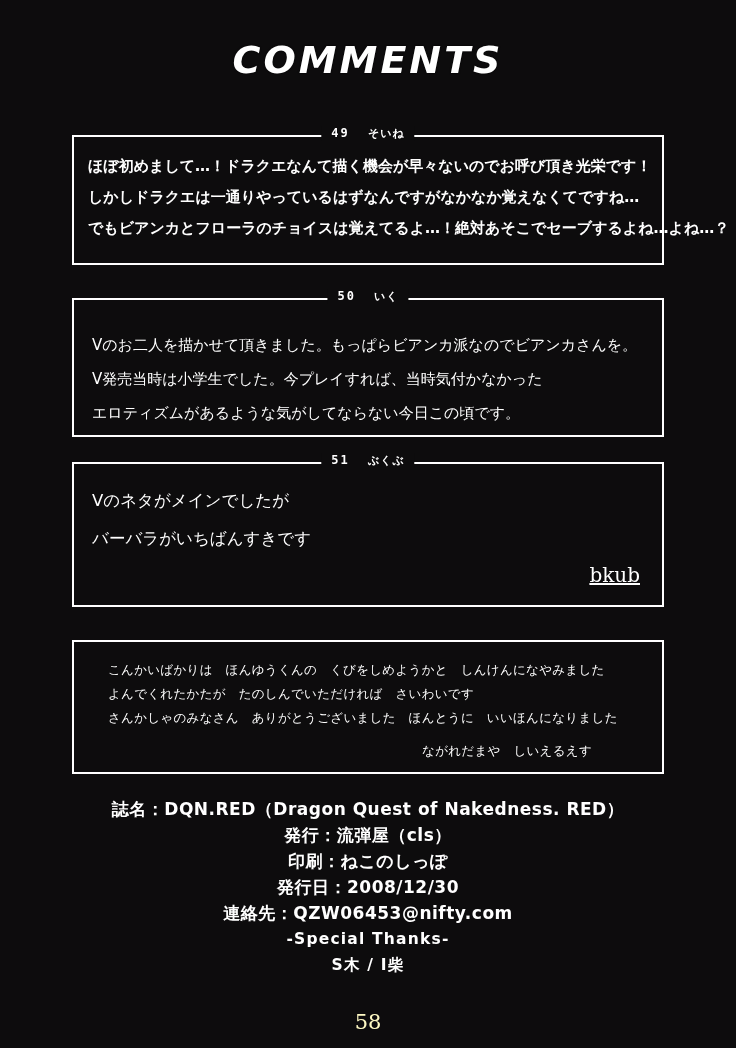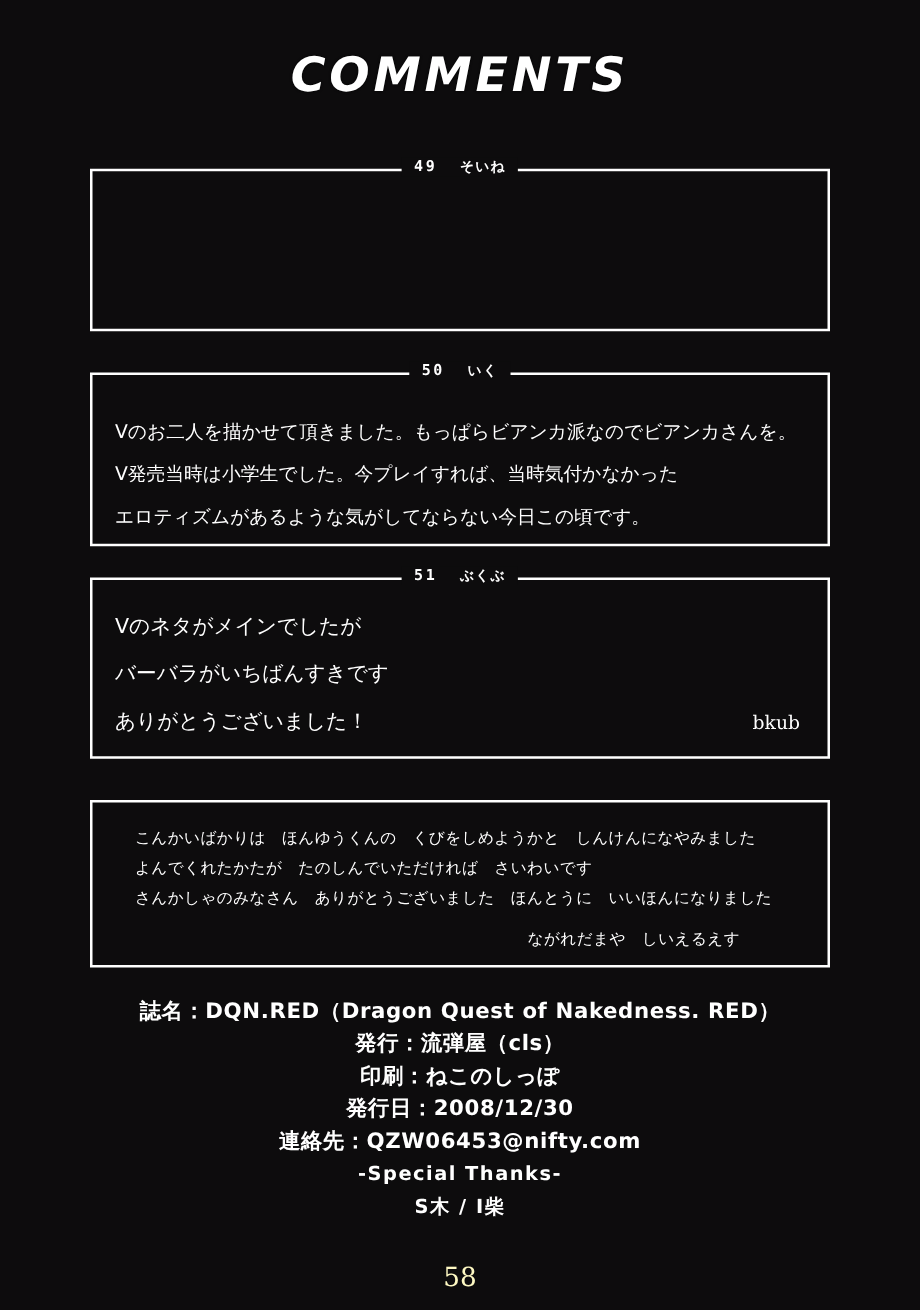--- a/index.html
+++ b/index.html
@@ -98,22 +98,23 @@
 
   
   #block51 { left: 72px; top: 462px; width: 592px; height: 145px; }
   #block51 .lines { left: 18px; top: 18px; }
   #block51 .line { font-size: 16.5px; line-height: 38px; font-weight: normal; }
   #block51 .sign {
     position: absolute;
     right: 22px;
     bottom: 18px;
     color: #ffffff;
-    font-size: 15px;
+    font-size: 20px;
     font-family: "DejaVu Serif", "Liberation Serif", serif;
+    text-decoration: underline;
   }
 
   
   #blockEd { left: 72px; top: 640px; width: 592px; height: 134px; }
   #blockEd .lines { left: 34px; top: 16px; }
   #blockEd .line { font-size: 12.5px; line-height: 24px; font-weight: normal; letter-spacing: 0.3px; }
   #blockEd .sign {
     position: absolute;
     right: 70px;
     bottom: 12px;
@@ -159,20 +160,25 @@
 <div class="page">
   <div class="page-inner">
 
     <div class="title">COMMENTS</div>
 
     <div class="block" id="block49">
       <div class="hdr">
         <span class="num">49</span>
         <span class="who">そいね</span>
       </div>
+      <div class="lines">
+        <span class="line">ほぼ初めまして…！ドラクエなんて描く機会が早々ないのでお呼び頂き光栄です！</span>
+        <span class="line">しかしドラクエは一通りやっているはずなんですがなかなか覚えなくてですね…</span>
+        <span class="line">でもビアンカとフローラのチョイスは覚えてるよ…！絶対あそこでセーブするよね…よね…？</span>
+      </div>
     </div>
 
     <div class="block" id="block50">
       <div class="hdr">
         <span class="num">50</span>
         <span class="who">いく</span>
       </div>
       <div class="lines">
         <span class="line">Ⅴのお二人を描かせて頂きました。もっぱらビアンカ派なのでビアンカさんを。</span>
         <span class="line">Ⅴ発売当時は小学生でした。今プレイすれば、当時気付かなかった</span>
@@ -181,21 +187,20 @@
     </div>
 
     <div class="block" id="block51">
       <div class="hdr">
         <span class="num">51</span>
         <span class="who">ぶくぶ</span>
       </div>
       <div class="lines">
         <span class="line">Ⅴのネタがメインでしたが</span>
         <span class="line">バーバラがいちばんすきです</span>
-        <span class="line">ありがとうございました！</span>
       </div>
       <div class="sign">bkub</div>
     </div>
 
     <div class="block" id="blockEd">
       <div class="lines">
         <span class="line">こんかいばかりは　ほんゆうくんの　くびをしめようかと　しんけんになやみました</span>
         <span class="line">よんでくれたかたが　たのしんでいただければ　さいわいです</span>
         <span class="line">さんかしゃのみなさん　ありがとうございました　ほんとうに　いいほんになりました</span>
       </div>

